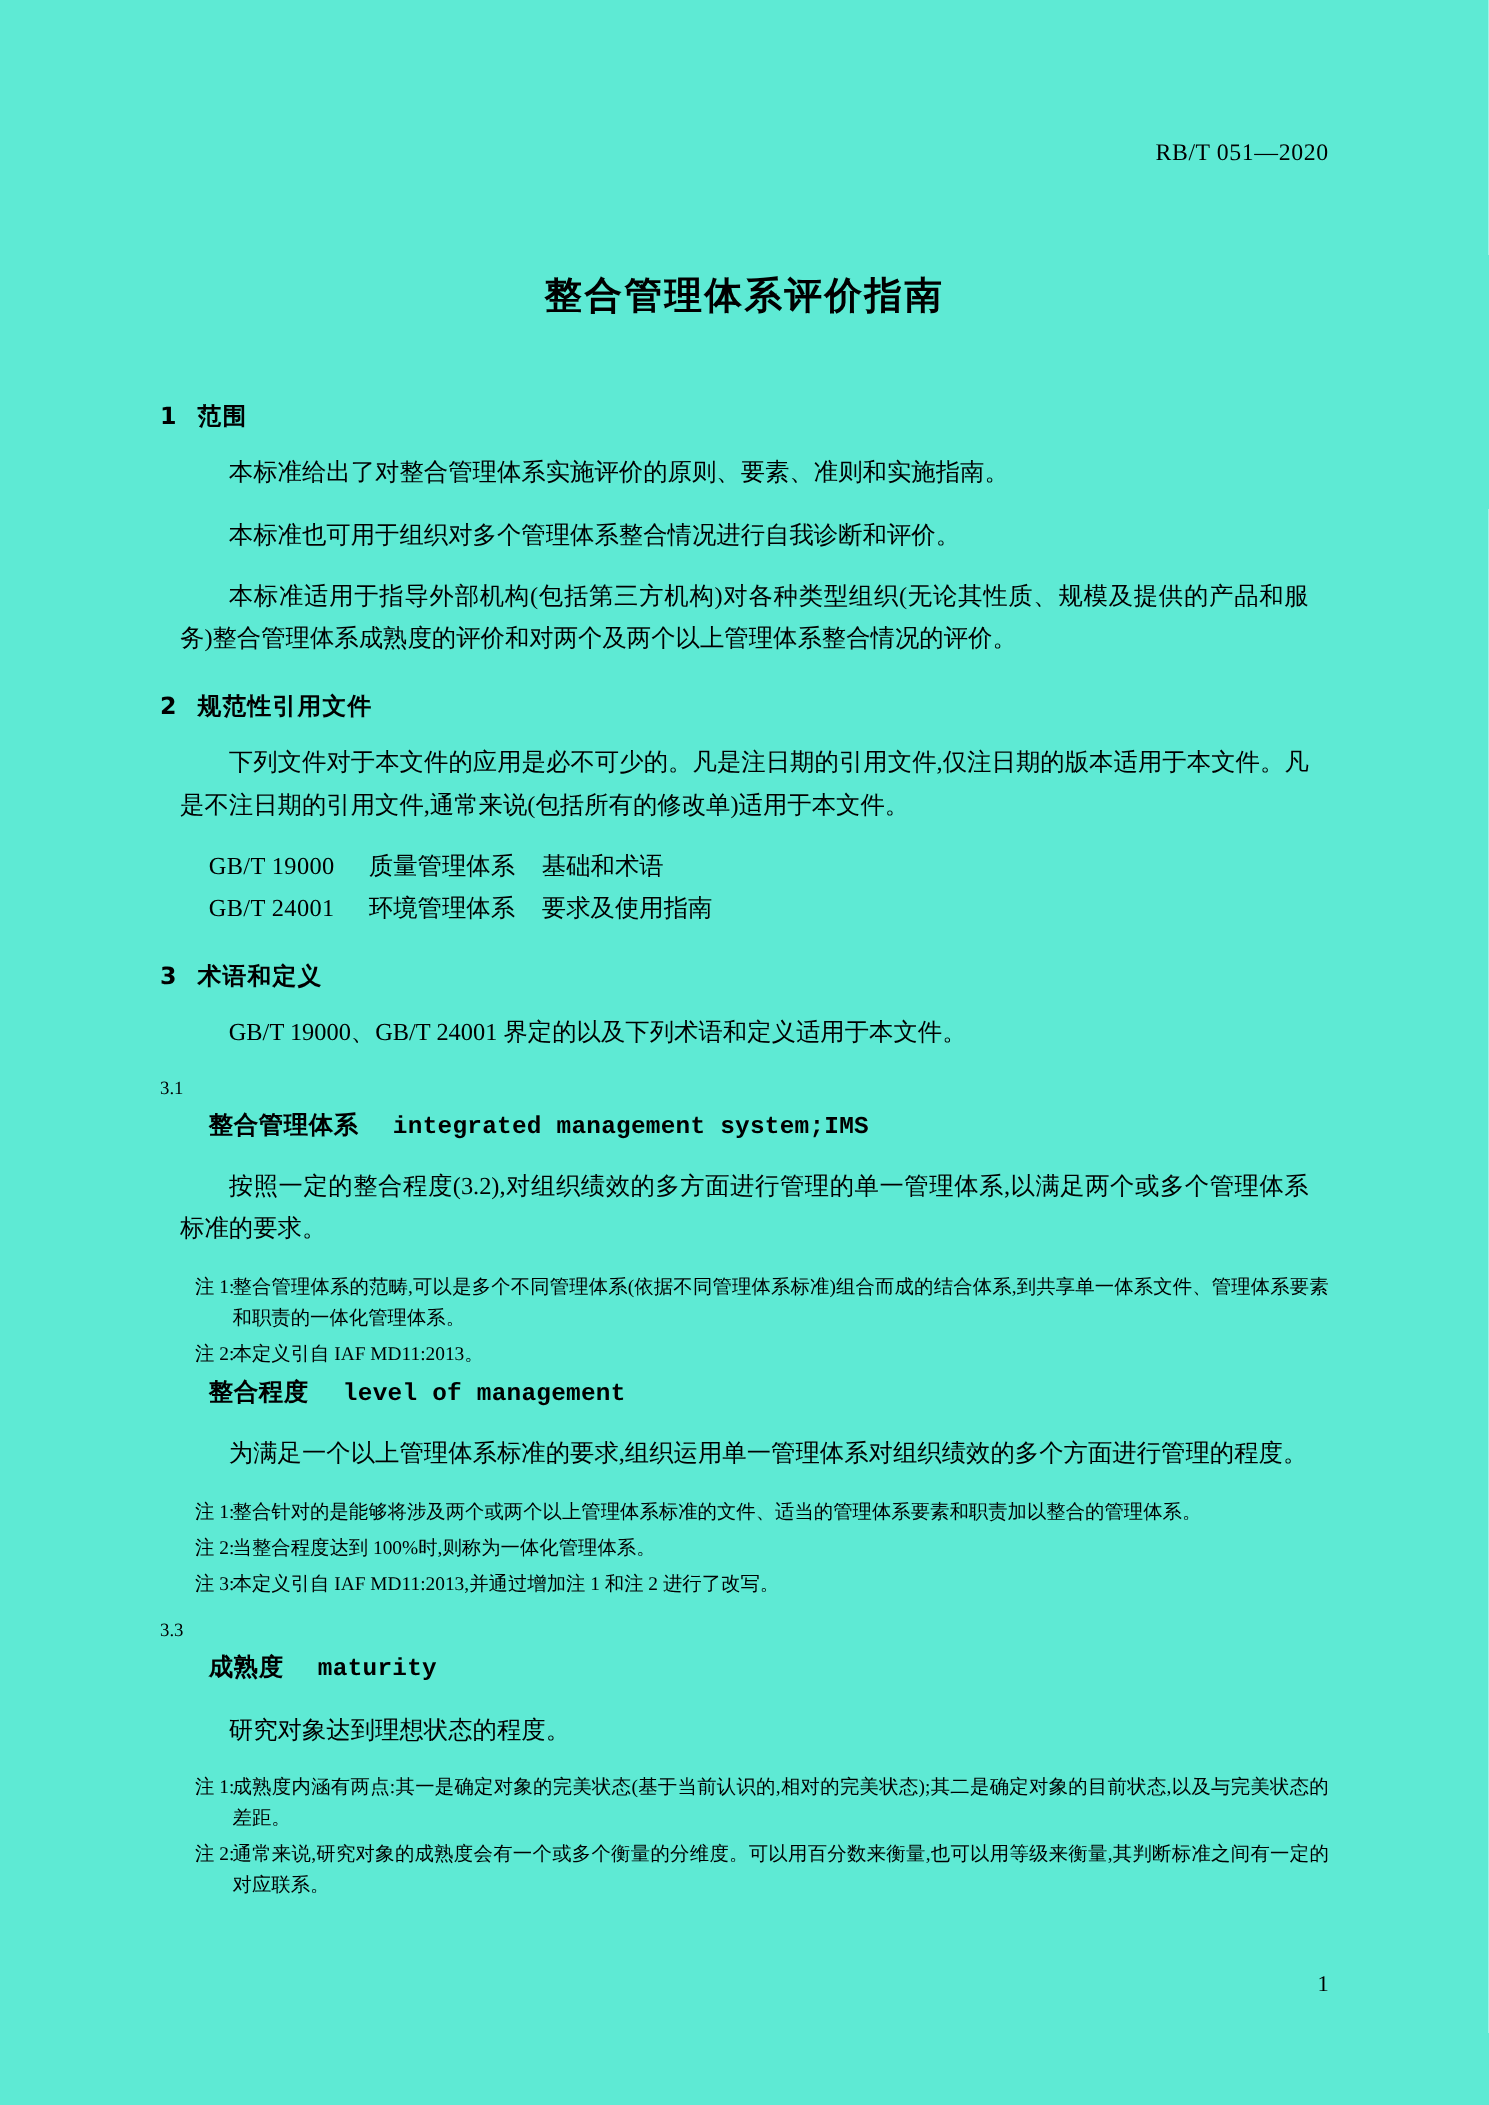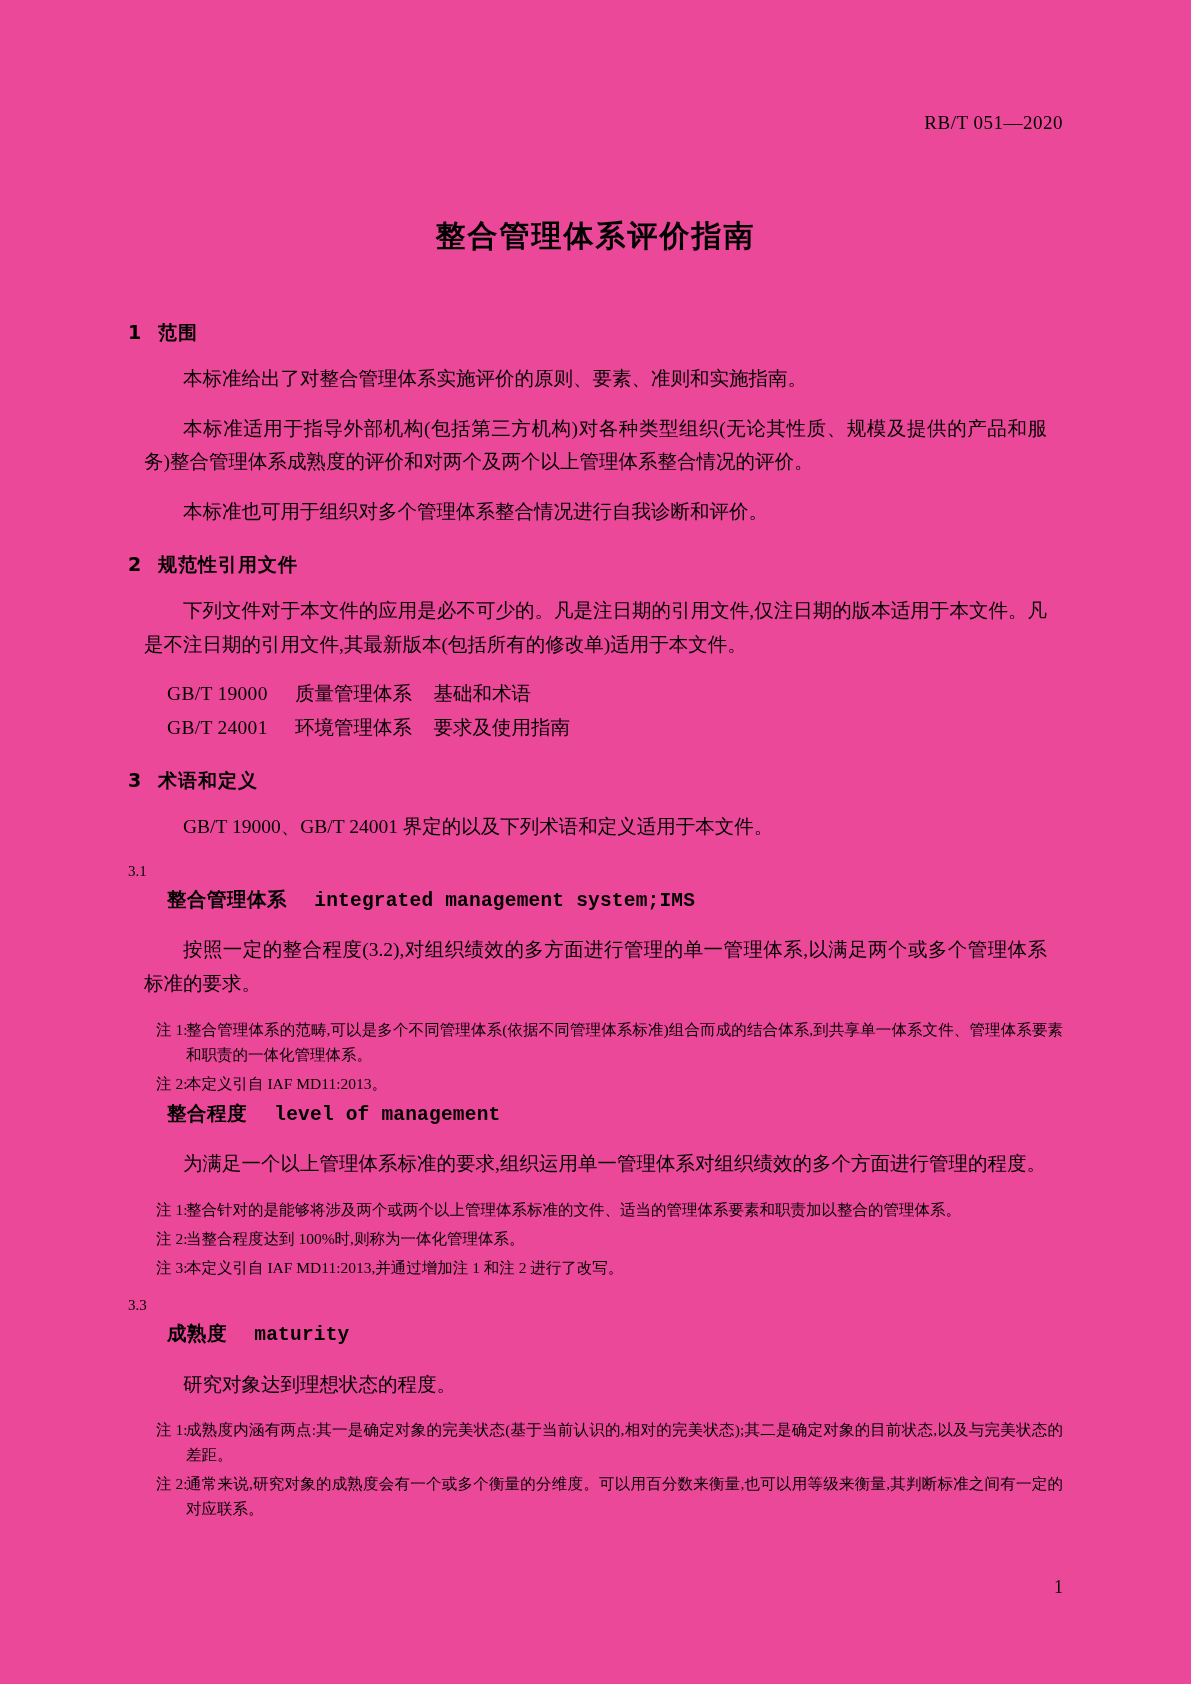--- a/index.html
+++ b/index.html
@@ -9,21 +9,21 @@
   }
   body {
     font-family: "Liberation Serif", "DejaVu Serif", serif;
     color: #000000;
   }
   .page {
     position: relative;
     width: 1191px;
     height: 1684px;
     margin: 0 auto;
-    background: #ec4899;
+    background: #5eead4;
     box-sizing: border-box;
     padding: 0;
     overflow: hidden;
   }
   .header {
     position: absolute;
     top: 112px;
     right: 128px;
     font-size: 19px;
     letter-spacing: 0.5px;
@@ -143,27 +143,27 @@
   <div class="header">RB/T 051—2020</div>
 
   <div class="doc-title">整合管理体系评价指南</div>
 
   <div class="content">
 
     <div class="h1">
       <span class="num">1</span><span>范围</span>
     </div>
     <p class="p">本标准给出了对整合管理体系实施评价的原则、要素、准则和实施指南。</p>
+    <p class="p">本标准也可用于组织对多个管理体系整合情况进行自我诊断和评价。</p>
     <p class="p">本标准适用于指导外部机构(包括第三方机构)对各种类型组织(无论其性质、规模及提供的产品和服务)整合管理体系成熟度的评价和对两个及两个以上管理体系整合情况的评价。</p>
-    <p class="p">本标准也可用于组织对多个管理体系整合情况进行自我诊断和评价。</p>
 
     <div class="h1">
       <span class="num">2</span><span>规范性引用文件</span>
     </div>
-    <p class="p">下列文件对于本文件的应用是必不可少的。凡是注日期的引用文件,仅注日期的版本适用于本文件。凡是不注日期的引用文件,其最新版本(包括所有的修改单)适用于本文件。</p>
+    <p class="p">下列文件对于本文件的应用是必不可少的。凡是注日期的引用文件,仅注日期的版本适用于本文件。凡是不注日期的引用文件,通常来说(包括所有的修改单)适用于本文件。</p>
     <p class="ref">
       <span class="code">GB/T 19000</span><span class="gap"></span><span>质量管理体系</span><span class="gap-s"></span><span>基础和术语</span>
     </p>
     <p class="ref">
       <span class="code">GB/T 24001</span><span class="gap"></span><span>环境管理体系</span><span class="gap-s"></span><span>要求及使用指南</span>
     </p>
 
     <div class="h1">
       <span class="num">3</span><span>术语和定义</span>
     </div>

